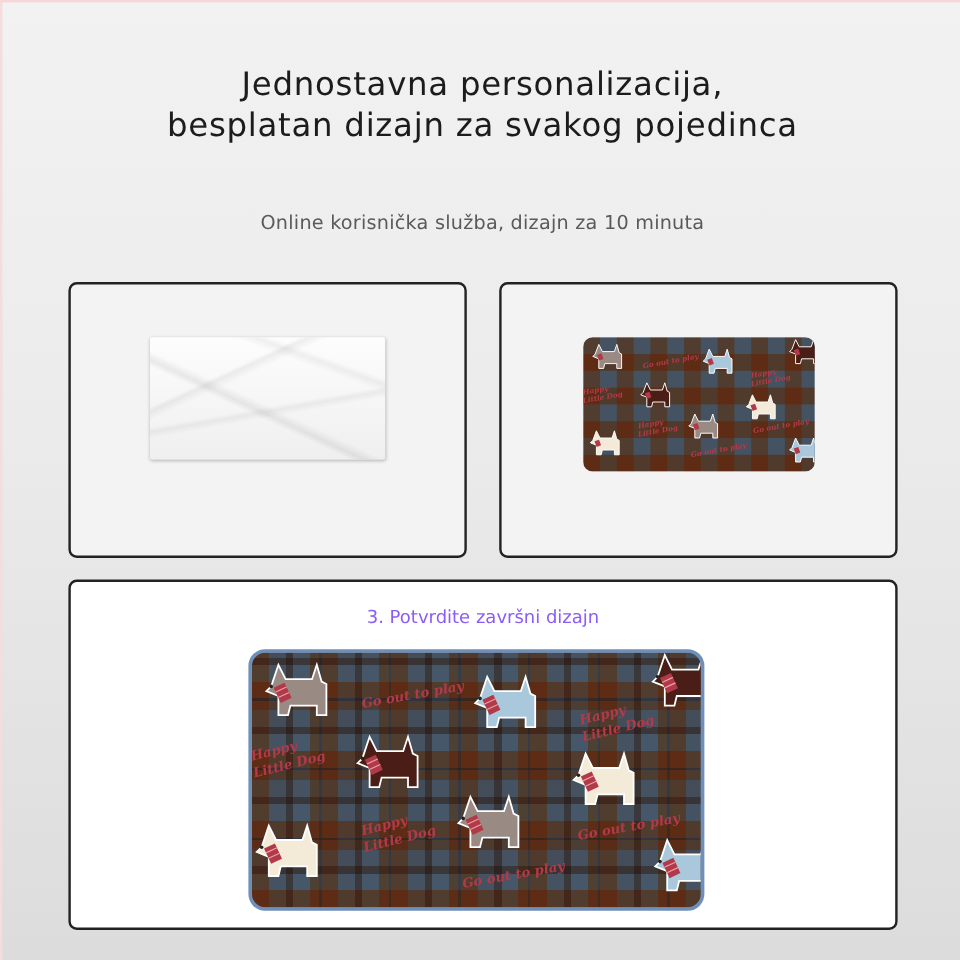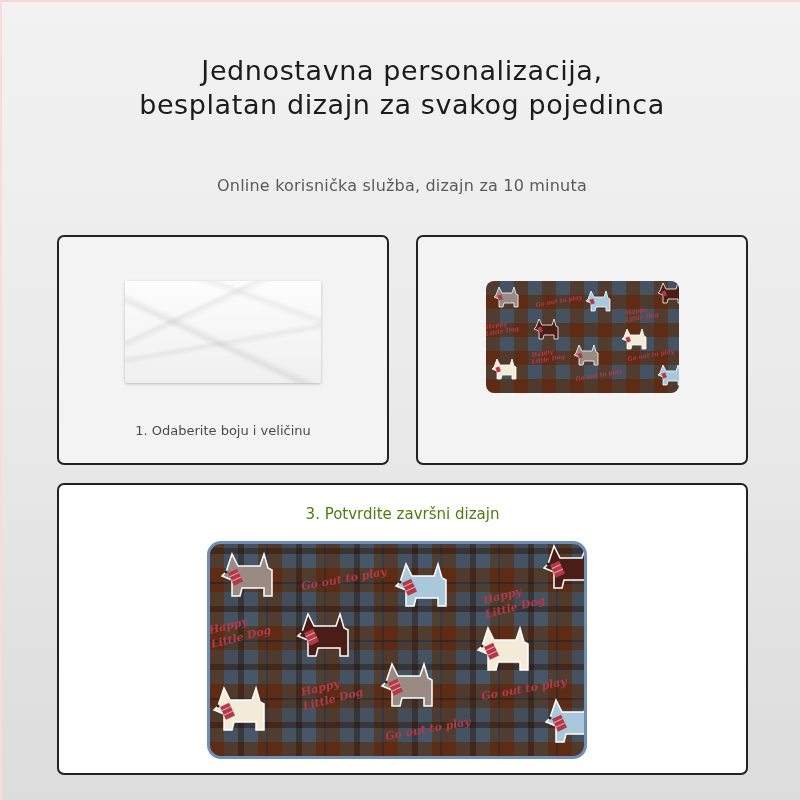--- a/index.html
+++ b/index.html
@@ -37,21 +37,21 @@
       linear-gradient(200deg, transparent 20%, rgba(0,0,0,0.05) 23%, transparent 27%),
       linear-gradient(180deg, #fdfdfd, #efefef);
     box-shadow: 0 1px 3px rgba(0,0,0,0.25);
     border-radius: 2px;
   }
   .caption {
     position: absolute; left: 0; width: 100%; text-align: center; color: #4a4a4a;
   }
   .card1 .caption { top: 186px; font-size: 13px; }
   .card2 .caption { top: 182px; font-size: 17px; color: #444; }
-  .card3 .caption { top: 20px; font-size: 15px; color: #4d7c0f; }
+  .card3 .caption { top: 20px; font-size: 15px; color: #8b5cf6; }
 
   .plaid {
     position: absolute; overflow: hidden;
     background-color: #8d7f78;
     background-image:
       repeating-linear-gradient(90deg,
         rgba(200,130,80,0.85) 0 14px, rgba(150,180,210,0.75) 14px 28px,
         rgba(110,95,90,0.75) 28px 34px, rgba(160,200,235,0.8) 34px 48px,
         rgba(190,130,85,0.8) 48px 56px, rgba(90,100,130,0.7) 56px 58px),
       repeating-linear-gradient(0deg,
@@ -71,21 +71,20 @@
 <body>
 
 <div class="title">
   <div>Jednostavna personalizacija,</div>
   <div>besplatan dizajn za svakog pojedinca</div>
 </div>
 <div class="subtitle">Online korisnička služba, dizajn za 10 minuta</div>
 
 <div class="card card1">
   <div class="towel"></div>
-  <div class="caption">1. Odaberite boju i veličinu</div>
 </div>
 
 <div class="card card2">
   <div class="plaid plaid-small">
     <svg width="193" height="112" viewBox="0 0 193 112">
       <defs>
         <g id="dogS">
           <path d="M2,10 L5,2 L8,8 L18,8 L20,2 L22,9 L24,10 L24,22 L20,22 L20,18 L10,18 L9,22 L5,22 L5,14 L0,12 Z" stroke="#fff" stroke-width="0.8"></path>
           <rect x="4" y="10" width="4" height="5" fill="#b23a48" transform="rotate(-20 6 12)"></rect>
         </g>

